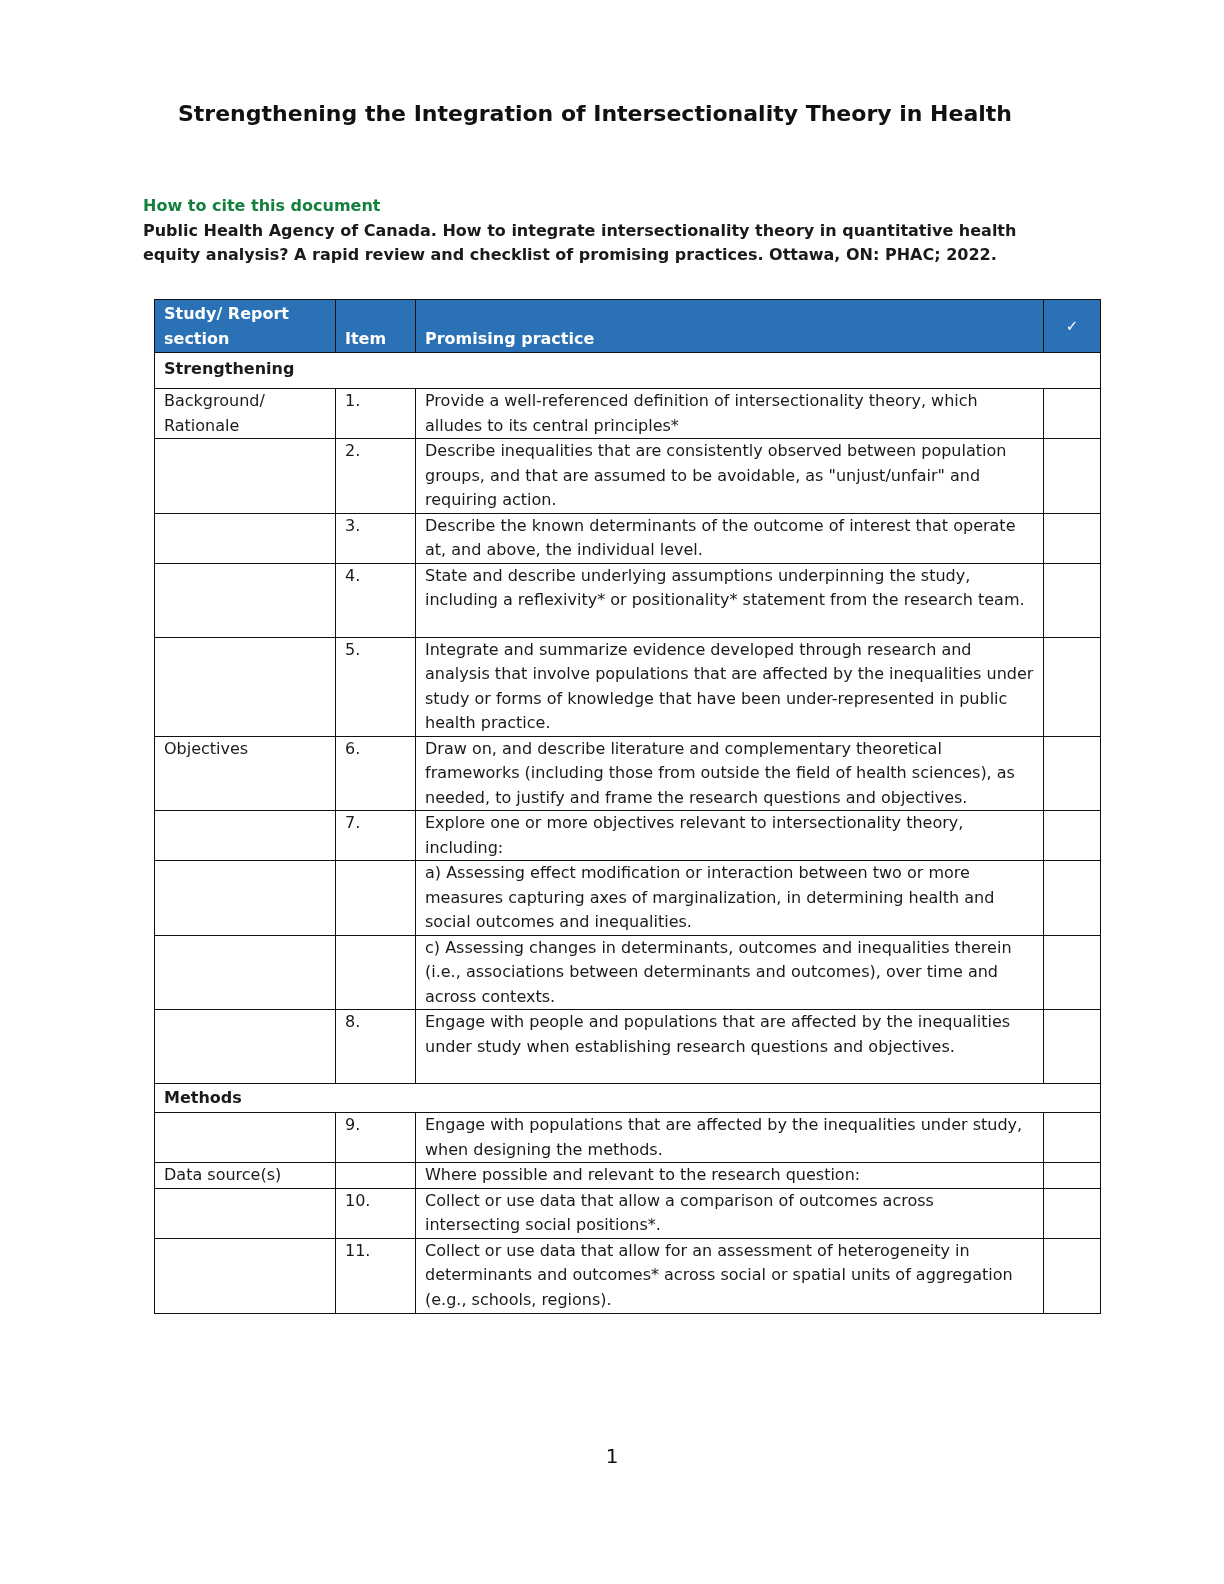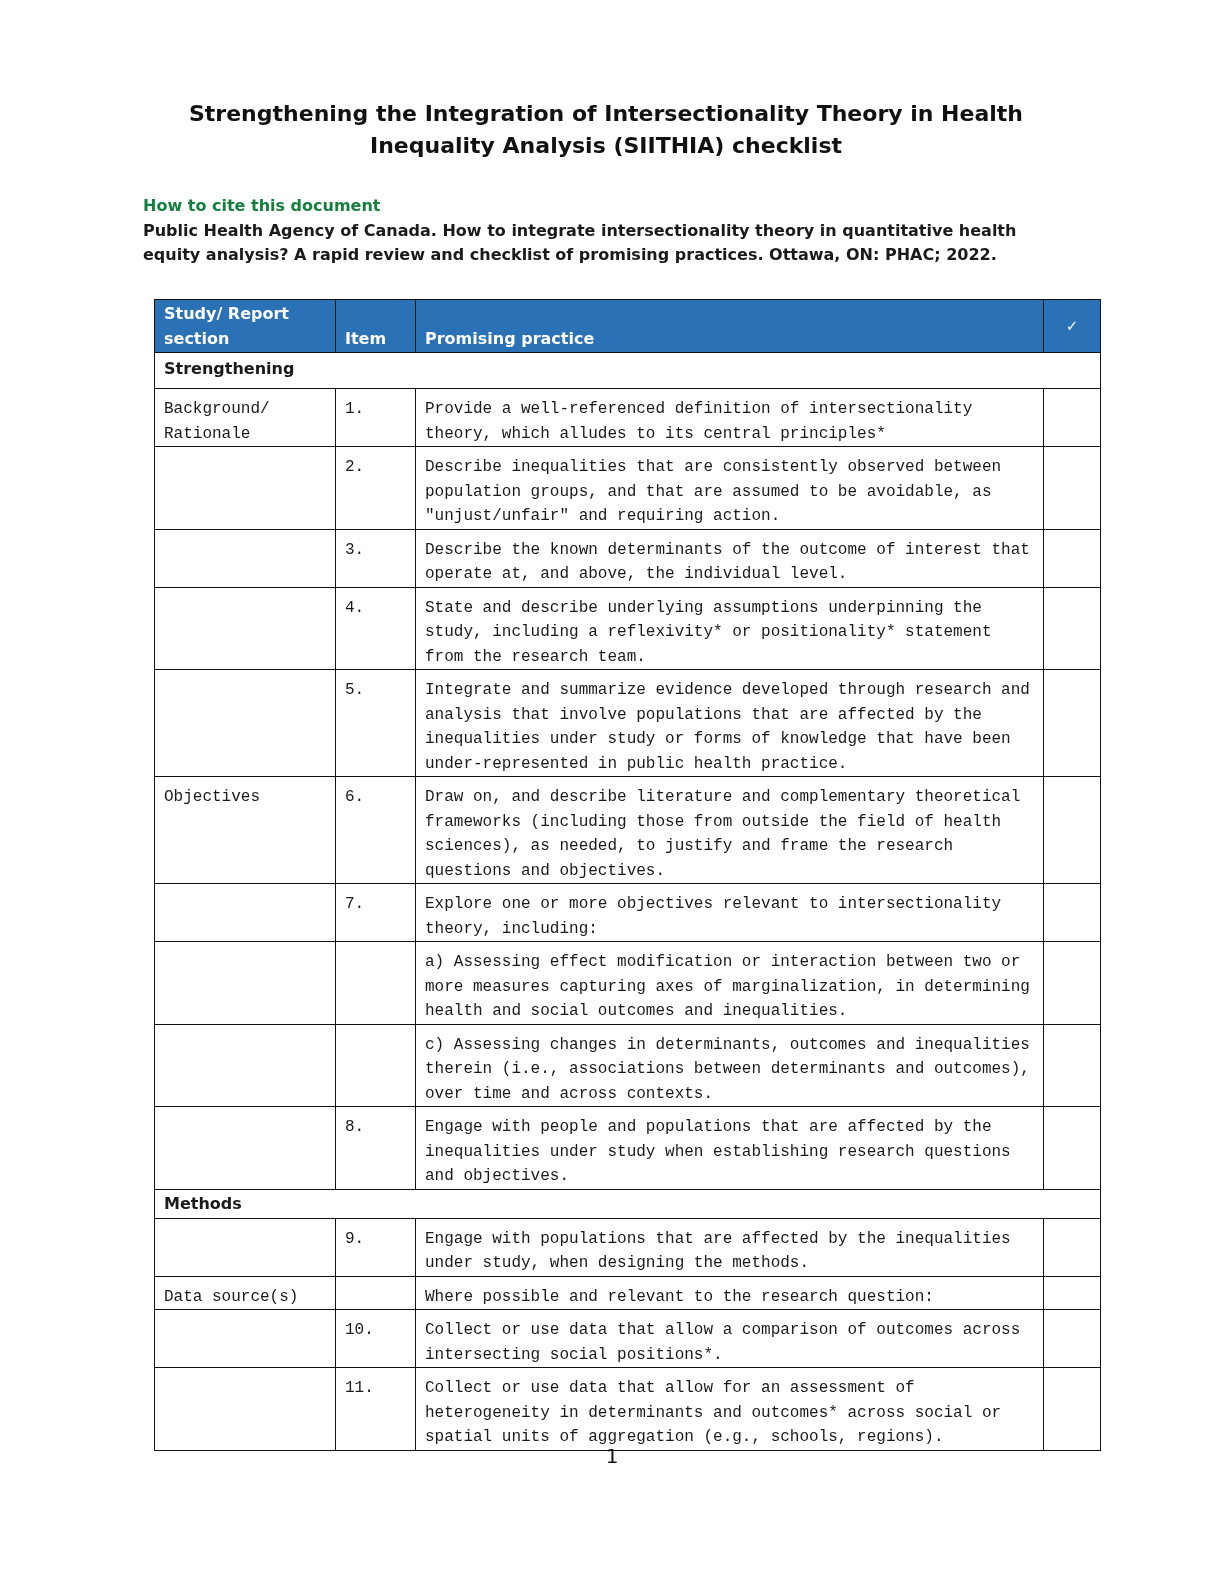--- a/index.html
+++ b/index.html
@@ -1,37 +1,36 @@
 <!DOCTYPE html>
 <html><head>
 <meta charset="utf-8">
 <style>
   html, body { margin: 0; padding: 0; background: #ffffff; }
   body { width: 1224px; height: 1584px; position: relative; font-family: "DejaVu Sans", "Liberation Sans", sans-serif; color: #1a1a1a; }
-  .title { position: absolute; left: 143px; width: 926px; top: 98px; text-align: center; font-size: 22px; font-weight: bold; line-height: 32px; color: #111; }
+  .title { position: absolute; left: 132px; width: 926px; top: 98px; text-align: center; font-size: 22px; font-weight: bold; line-height: 32px; color: #111; }
   .cite-head { position: absolute; left: 143px; top: 196px; font-size: 16px; font-weight: bold; color: #15803d; }
   .cite-body { position: absolute; left: 143px; top: 219px; width: 880px; font-size: 16px; line-height: 24px; color: #1a1a1a; font-weight: bold; }
   table.checklist { position: absolute; left: 143px; top: 299px; width: 946px; border-collapse: collapse; table-layout: fixed; font-size: 16px; line-height: 24.5px; margin-left: 11px; }
   table.checklist td, table.checklist th { border: 1.3px solid #111; vertical-align: top; padding: 0 9px; text-align: left; }
   table.checklist th { background: #2a72b5; color: #ffffff; font-weight: bold; vertical-align: bottom; padding: 2px 9px 1px 9px; height: 46px; }
   table.checklist th.check { text-align: center; vertical-align: middle; font-weight: normal; font-size: 15px; }
   table.checklist td.section-row { font-weight: bold; padding: 4px 9px 5px 9px; }
-  table.checklist tr.row td { padding-top: 8px; padding-bottom: 0px; font-family: Liberation Mono, monospace; }
+  table.checklist tr.row td { padding-top: 0px; padding-bottom: 0px; }
   .col-sec { width: 181px; }
   .col-item { width: 80px; }
   .col-prac { width: 628px; }
   .col-chk { width: 57px; }
   .pagenum { position: absolute; top: 1444px; left: 0; width: 1224px; text-align: center; font-size: 20px; color: #111; }
 </style>
 </head>
 <body>
 
 <div class="title">
   <div>Strengthening the Integration of Intersectionality Theory in Health</div>
-  <div>Inequality Analysis (SIITHIA) checklist</div>
 </div>
 
 <div class="cite-head">How to cite this document</div>
 <div class="cite-body">Public Health Agency of Canada. How to integrate intersectionality theory in quantitative health equity analysis? A rapid review and checklist of promising practices. Ottawa, ON: PHAC; 2022.</div>
 
 <table class="checklist">
   <colgroup>
     <col class="col-sec">
       <col class="col-item">
       <col class="col-prac">

